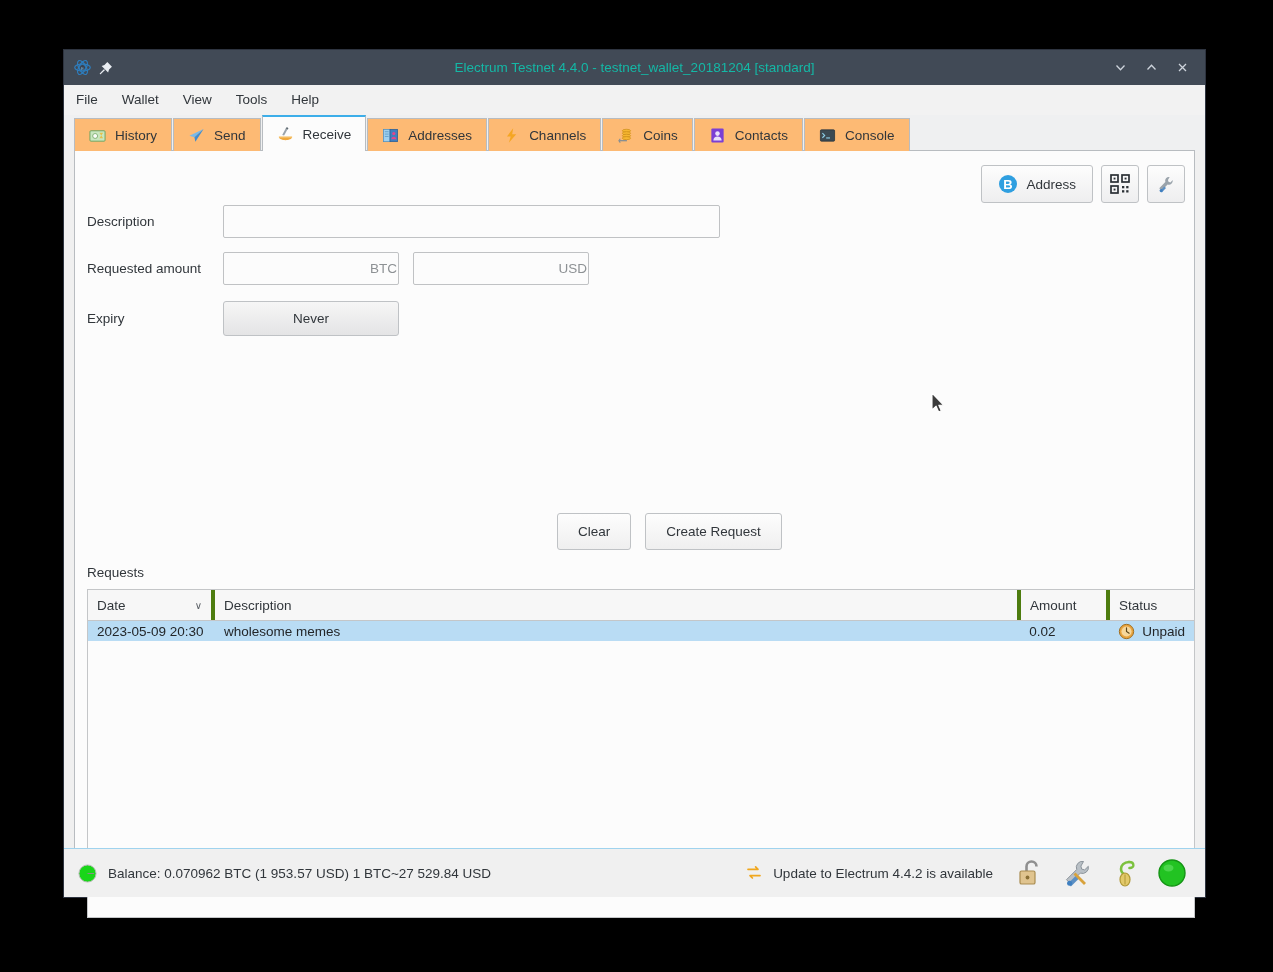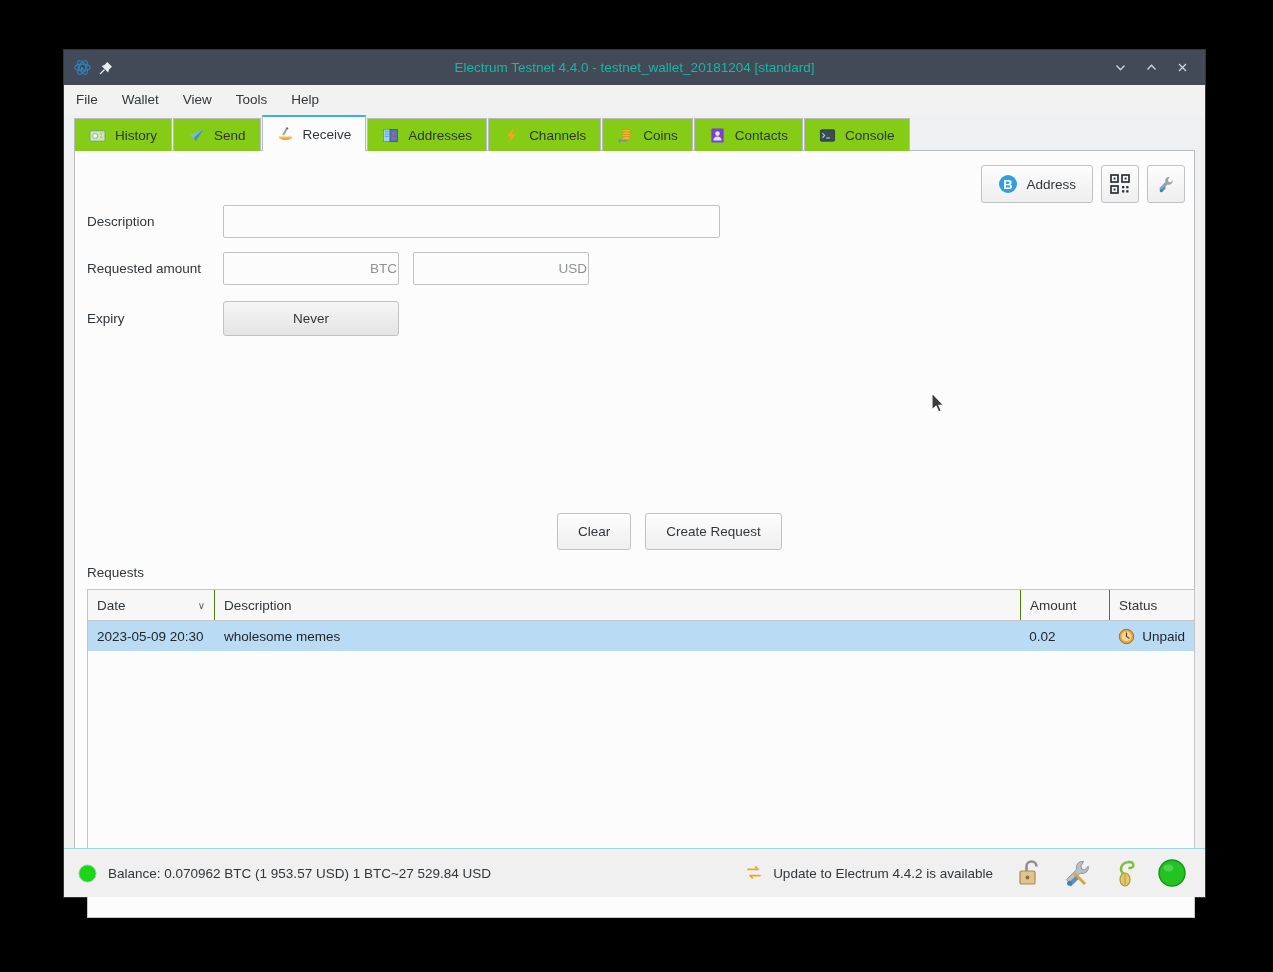--- a/index.html
+++ b/index.html
@@ -79,21 +79,21 @@
   #tabbar::after {
     content: ""; position: absolute;
     left: 10px; right: 10px; bottom: 0;
     height: 1px; background: #b8bcc0;
   }
   .tab {
     height: 33px;
     display: flex; align-items: center; gap: 9px;
     padding: 0 14px;
     font-size: 13.5px; color: #31363b;
-    background: #84cc16;
+    background: #fdba74;
     border: 1px solid #b8bcc0;
     border-bottom: none;
     margin-right: 1px;
     position: relative; z-index: 1;
     cursor: default;
   }
   .tab.active {
     background: #fcfcfc;
     height: 36px;
     border-top: 2px solid #3daee9;
@@ -215,33 +215,33 @@
   #req-head {
     display: flex;
     height: 31px;
     background: #f7f7f7;
     border-bottom: 1px solid #c4c6c8;
   }
   .hcell {
     display: flex; align-items: center;
     font-size: 13.5px; color: #31363b;
     padding: 0 9px;
-    border-right: 1px solid #4d7c0f;
+    border-right: 4px solid #4d7c0f;
     cursor: default;
   }
   .hcell:last-child { border-right: none; }
   .col-date { width: 127px; justify-content: space-between; }
   .col-desc { width: 806px; }
   .col-amt  { width: 89px; }
   .col-stat { flex: 1; }
   .sort-caret { color: #5b6066; font-size: 10px; }
 
   .req-row {
     display: flex;
-    height: 30px;
+    height: 20px;
     background: #b9dcf4;
     cursor: default;
   }
   .dcell {
     display: flex; align-items: center;
     font-size: 13.5px; color: #232629;
     padding: 0 9px;
   }
   .status-cell { gap: 7px; }
   .status-icon { width: 17px; height: 17px; flex: none; display: block; }

